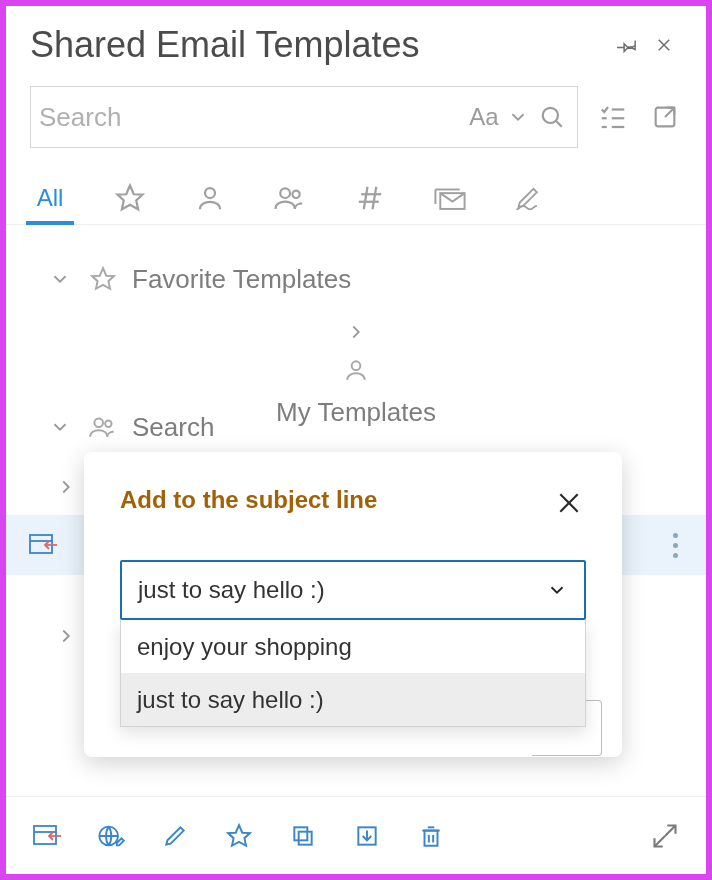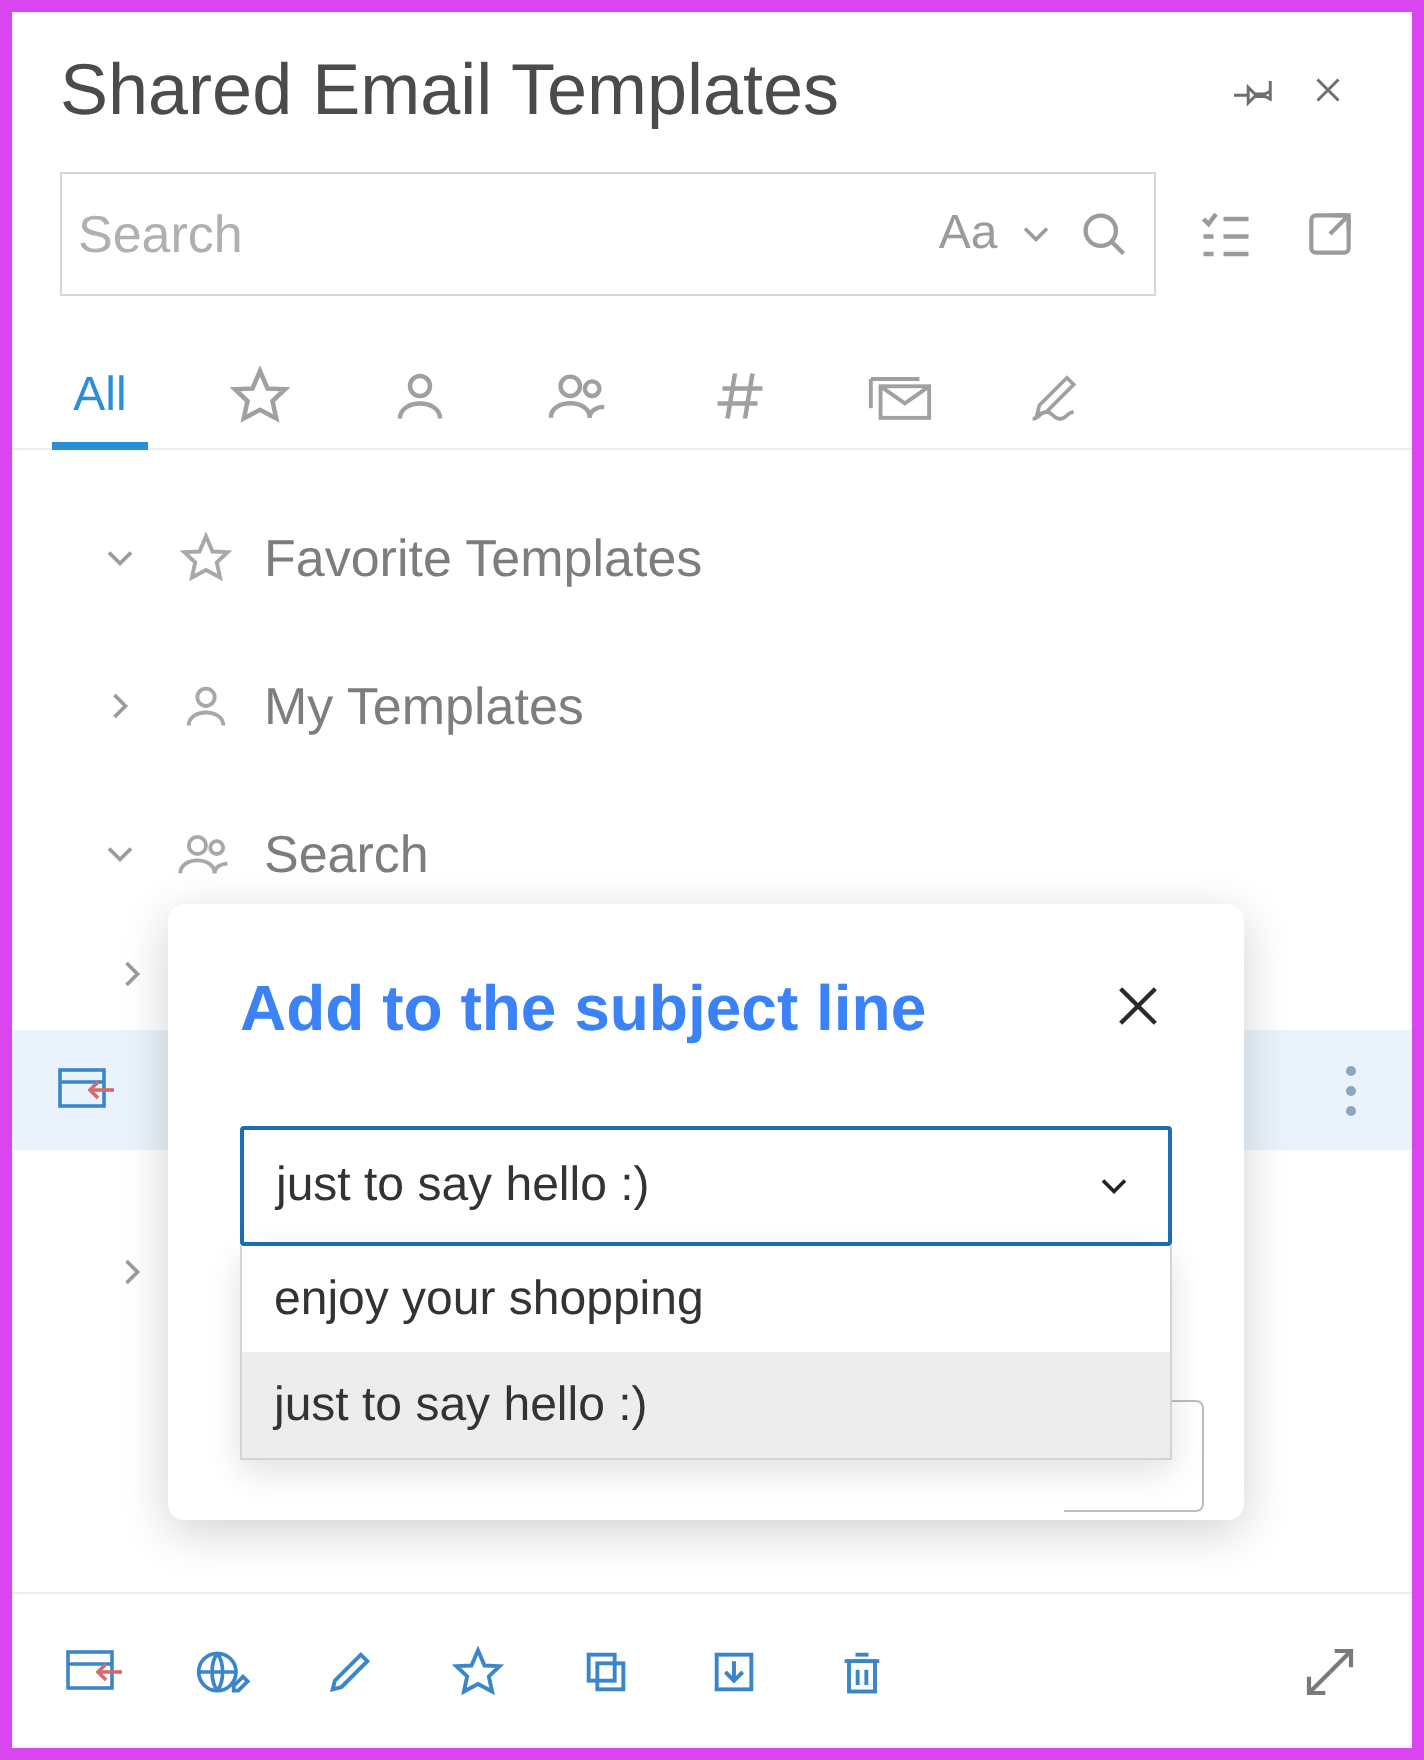--- a/index.html
+++ b/index.html
@@ -171,23 +171,23 @@
     padding: 34px 36px 30px 36px;
     z-index: 20;
   }
   .dialog-head {
     display:flex;
     align-items:flex-start;
     justify-content:space-between;
     margin-bottom: 40px;
   }
   .dialog-title {
-    font-size: 32px;
+    font-size: 24px;
     font-weight: 600;
-    color: #3b82f6;
+    color: #a16207;
   }
   .dialog-close {
     width:34px; height:34px;
     display:flex; align-items:center; justify-content:center;
     cursor:pointer; color:#2a2a2a;
   }
   .combo {
     border: 2px solid #1a6fb3;
     height: 60px;
     display:flex;
@@ -370,21 +370,21 @@
           </svg>
       </span>
       <span class="node-icon">
         <svg width="26" height="26" viewBox="0 0 24 24" fill="none" stroke="currentColor" stroke-width="1.8">
             <polygon points="12 2 15 9 22 9.3 17 14 18.5 21 12 17.5 5.5 21 7 14 2 9.3 9 9"></polygon>
           </svg>
       </span>
       <span>Favorite Templates</span>
     </div>
 
-    <div class="node-row" style="margin-top:10px;">
+    <div class="node-row" style="margin-top:10px;flex-direction:column;">
       <span class="chev">
         <svg width="22" height="22" viewBox="0 0 24 24" fill="none" stroke="currentColor" stroke-width="2">
             <polyline points="9 6 15 12 9 18"></polyline>
           </svg>
       </span>
       <span class="node-icon">
         <svg width="26" height="26" viewBox="0 0 24 24" fill="none" stroke="currentColor" stroke-width="1.8">
             <circle cx="12" cy="8" r="4"></circle>
             <path d="M4 21c0-4 4-6 8-6s8 2 8 6"></path>
           </svg>

